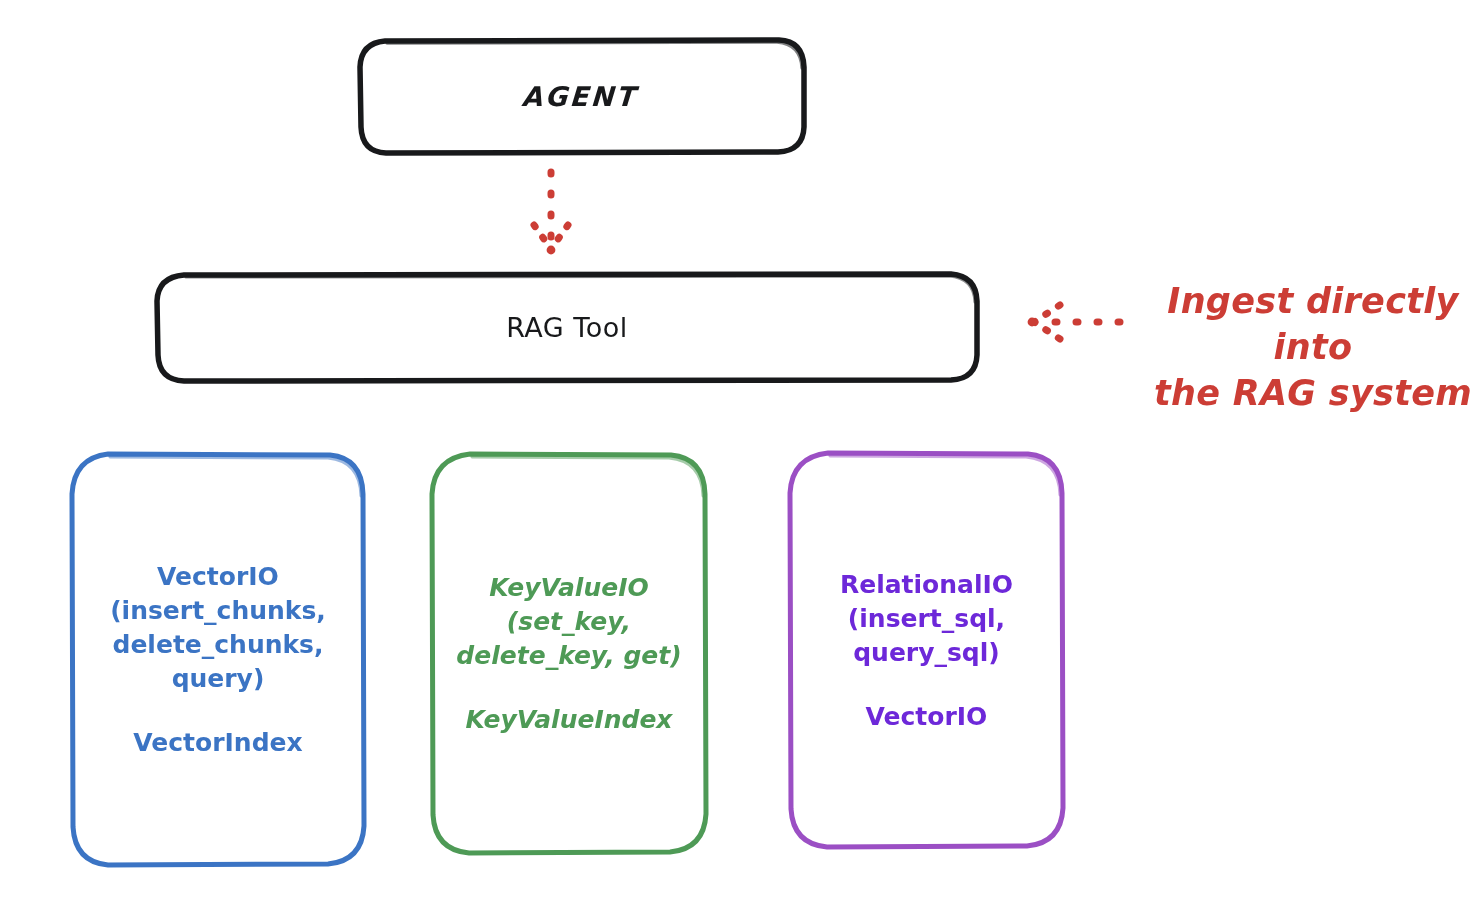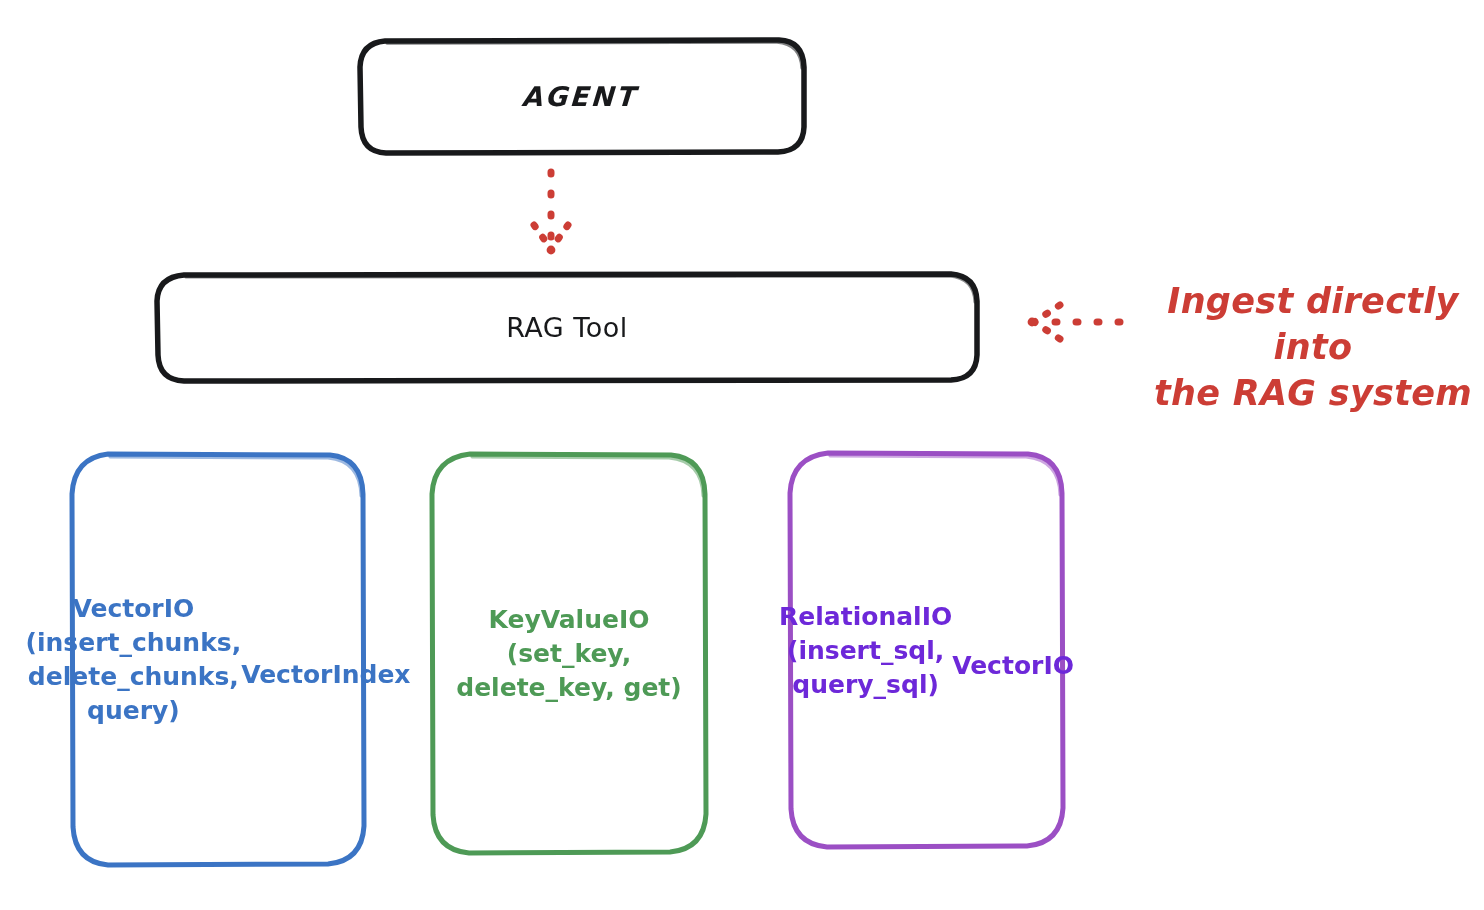--- a/index.html
+++ b/index.html
@@ -67,21 +67,21 @@
     position: relative;
     z-index: 2;
     font-size: 27px;
     font-weight: 500;
     letter-spacing: 0.5px;
     color: #18191b;
   }
 
   
   .provider {
-    flex-direction: row;
+    flex-direction: column;
   }
   .provider .frame { position: absolute; inset: 0; }
   .provider .ptext {
     position: relative;
     z-index: 2;
     font-size: 25px;
     font-weight: 600;
     line-height: 1.36;
     white-space: pre-line;
   }
@@ -95,20 +95,21 @@
     width: 300px;
     height: 420px;
     color: #3b74c4;
   }
   #keyvalue-node {
     left: 428px;
     top: 450px;
     width: 282px;
     height: 408px;
     color: #4e9a56;
+    font-style: italic;
   }
   #relational-node {
     left: 786px;
     top: 449px;
     width: 281px;
     height: 403px;
     color: #6d28d9;
   }
 
   
@@ -189,20 +190,21 @@
   </div>
 
   <div class="node provider" id="keyvalue-node">
     <svg class="frame" viewBox="0 0 282 408" preserveAspectRatio="none" xmlns="http://www.w3.org/2000/svg">
       <path d="M42 4 L243 5 Q276 8 277 44 L278 364 Q276 399 242 402 L41 403 Q7 400 5 365 L4 44 Q6 8 42 4 Z" fill="#ffffff" stroke="#4e9a56" stroke-width="5" stroke-linecap="round" stroke-linejoin="round"></path>
       <path d="M44 7 L241 8 Q274 11 275 46" fill="none" stroke="#4e9a56" stroke-width="3" stroke-linecap="round" opacity="0.5"></path>
     </svg>
     <span class="node-label ptext">KeyValueIO
 (set_key,
 delete_key, get)</span>
+    <span class="node-label ptext second">KeyValueIndex</span>
   </div>
 
   <div class="node provider" id="relational-node">
     <svg class="frame" viewBox="0 0 281 403" preserveAspectRatio="none" xmlns="http://www.w3.org/2000/svg">
       <path d="M42 4 L242 5 Q275 8 276 44 L277 359 Q275 394 241 397 L41 398 Q7 395 5 360 L4 44 Q6 8 42 4 Z" fill="#ffffff" stroke="#9b4fc4" stroke-width="5" stroke-linecap="round" stroke-linejoin="round"></path>
       <path d="M44 7 L240 8 Q273 11 274 46" fill="none" stroke="#9b4fc4" stroke-width="3" stroke-linecap="round" opacity="0.5"></path>
     </svg>
     <span class="node-label ptext">RelationalIO
 (insert_sql,
 query_sql)</span>

